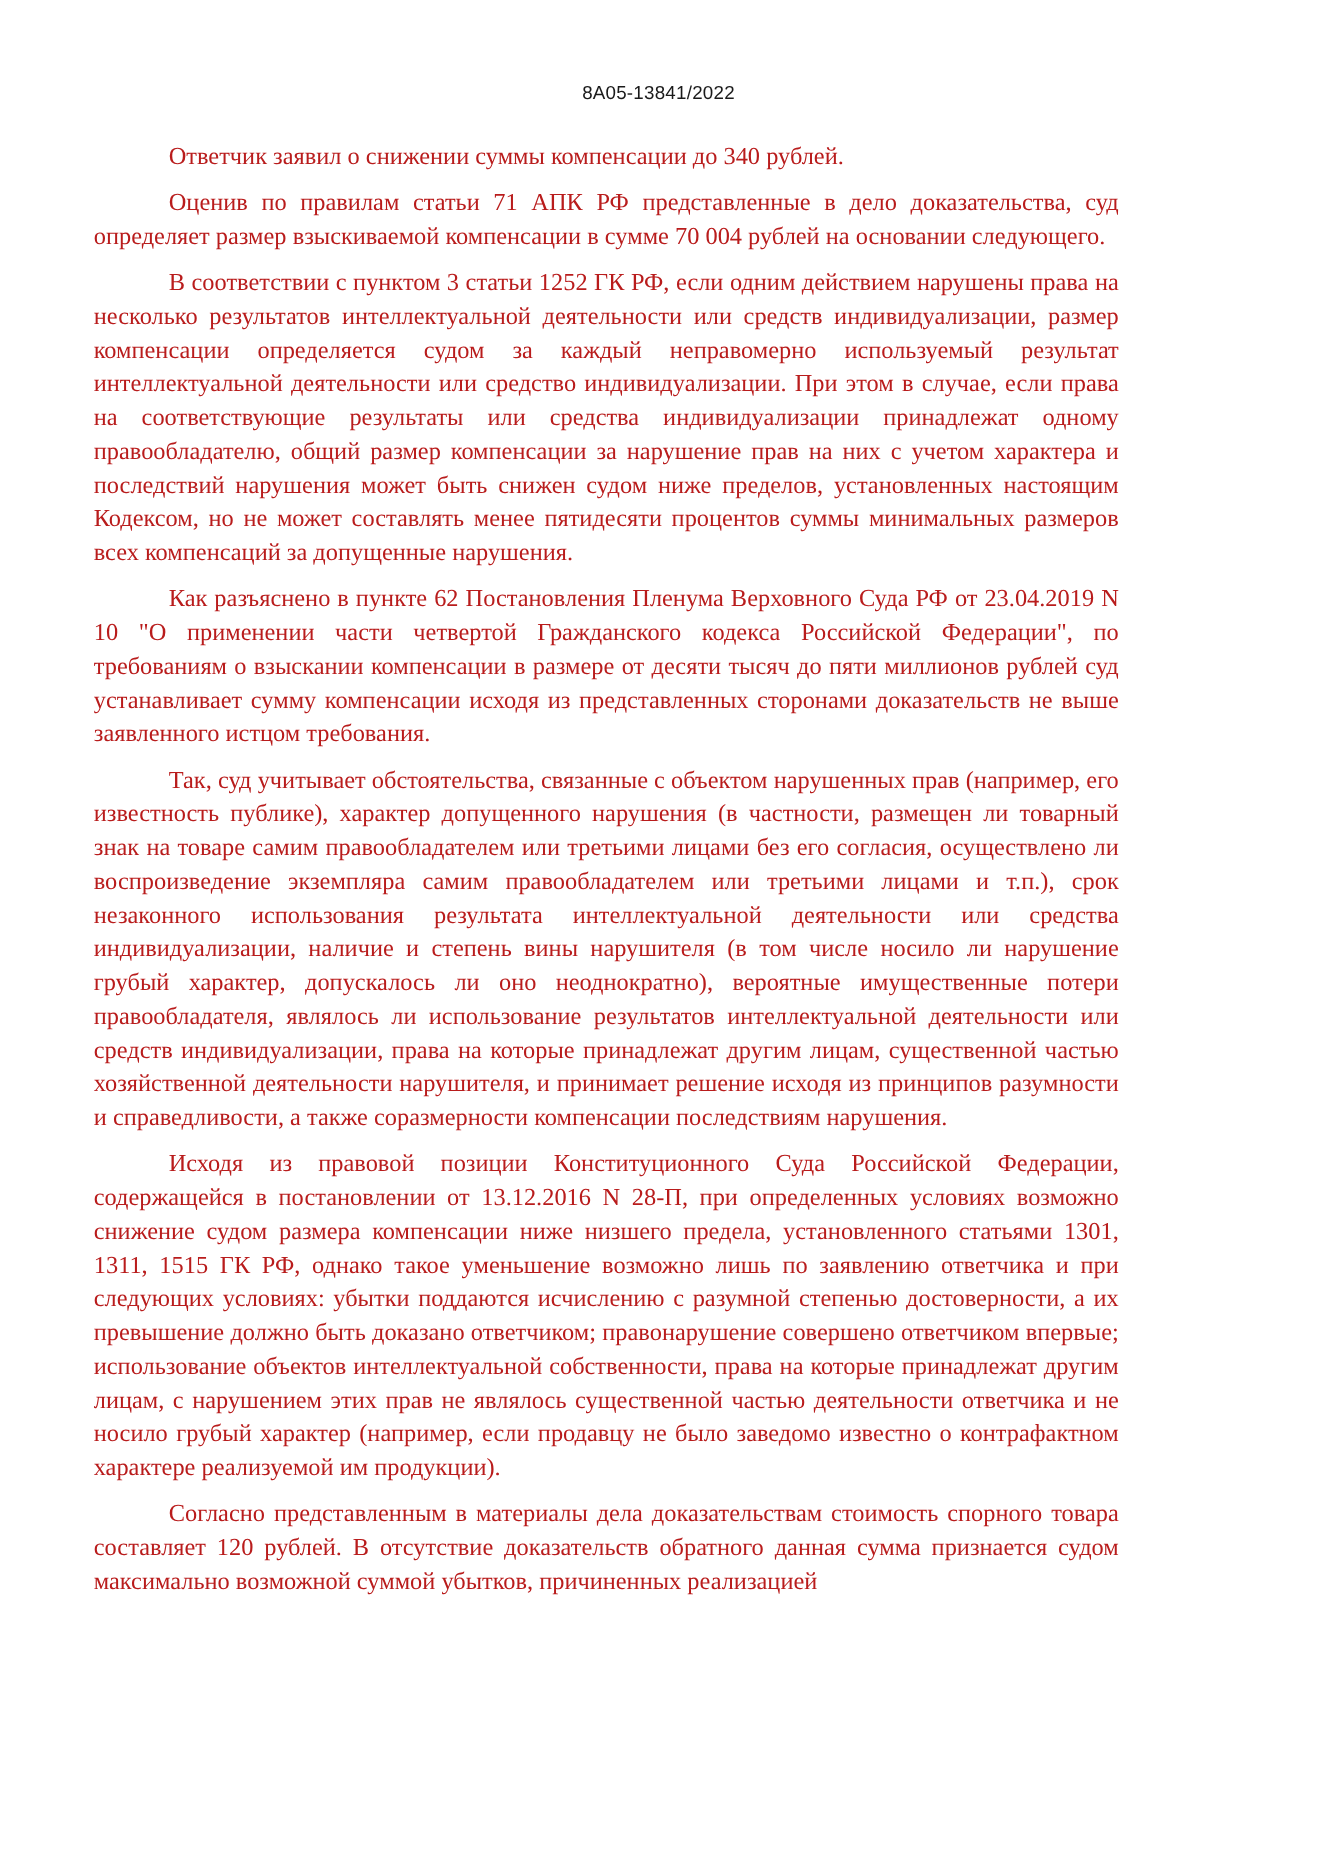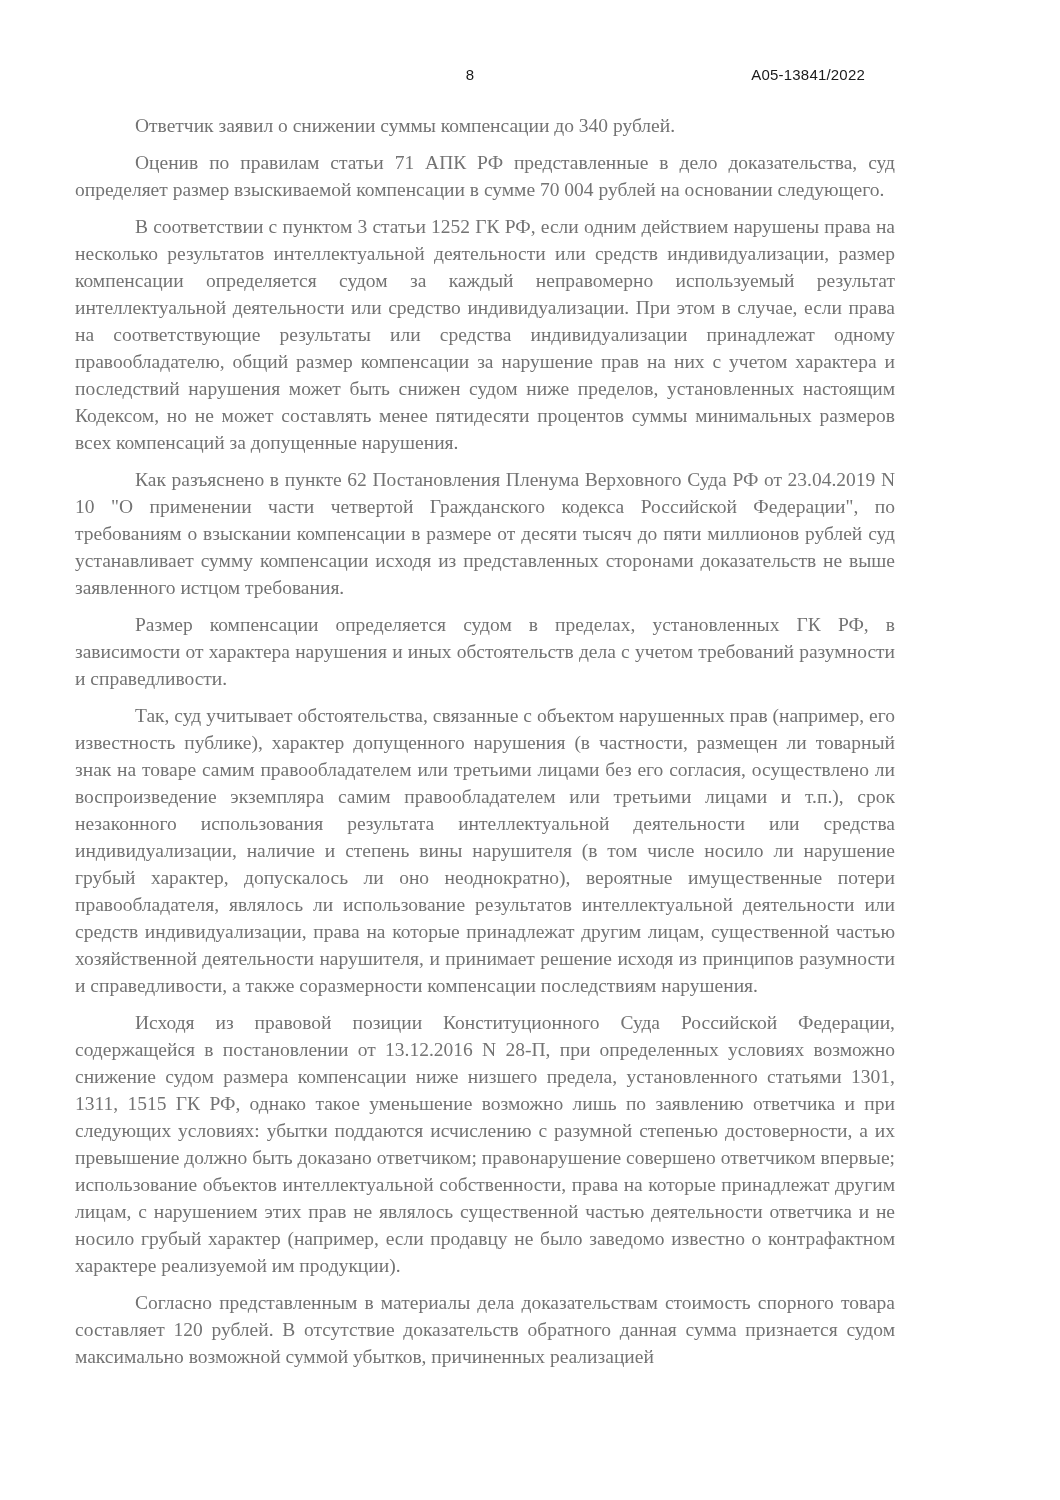--- a/index.html
+++ b/index.html
@@ -26,51 +26,49 @@
     color: #1a1a1a;
   }
   .doc-header .spacer {
     flex: 1 1 0;
   }
   .doc-header .page-num {
     flex: 0 0 auto;
   }
   .doc-header .case-num {
     flex: 1 1 0;
-    text-align: right;
     padding-right: 30px;
     letter-spacing: 0.2px;
   }
   .doc-body {
     padding: 28px 165px 0 75px;
   }
   .para {
     margin: 0 0 10px 0;
     font-size: 19.5px;
     line-height: 27px;
     text-align: justify;
     text-indent: 60px;
-    color: #737373;
+    color: #b91c1c;
   }
 </style>
 </head>
 <body>
 
 <div class="page">
 
   <div class="doc-header">
     <span class="spacer"></span>
     <span class="page-num">8</span>
     <span class="case-num">А05-13841/2022</span>
   </div>
 
   <div class="doc-body">
     <p class="para">Ответчик заявил о снижении суммы компенсации до 340 рублей.</p>
     <p class="para">Оценив по правилам статьи 71 АПК РФ представленные в дело доказательства, суд определяет размер взыскиваемой компенсации в сумме 70 004 рублей на основании следующего.</p>
     <p class="para">В соответствии с пунктом 3 статьи 1252 ГК РФ, если одним действием нарушены права на несколько результатов интеллектуальной деятельности или средств индивидуализации, размер компенсации определяется судом за каждый неправомерно используемый результат интеллектуальной деятельности или средство индивидуализации. При этом в случае, если права на соответствующие результаты или средства индивидуализации принадлежат одному правообладателю, общий размер компенсации за нарушение прав на них с учетом характера и последствий нарушения может быть снижен судом ниже пределов, установленных настоящим Кодексом, но не может составлять менее пятидесяти процентов суммы минимальных размеров всех компенсаций за допущенные нарушения.</p>
     <p class="para">Как разъяснено в пункте 62 Постановления Пленума Верховного Суда РФ от 23.04.2019 N 10 "О применении части четвертой Гражданского кодекса Российской Федерации", по требованиям о взыскании компенсации в размере от десяти тысяч до пяти миллионов рублей суд устанавливает сумму компенсации исходя из представленных сторонами доказательств не выше заявленного истцом требования.</p>
-    <p class="para">Размер компенсации определяется судом в пределах, установленных ГК РФ, в зависимости от характера нарушения и иных обстоятельств дела с учетом требований разумности и справедливости.</p>
     <p class="para">Так, суд учитывает обстоятельства, связанные с объектом нарушенных прав (например, его известность публике), характер допущенного нарушения (в частности, размещен ли товарный знак на товаре самим правообладателем или третьими лицами без его согласия, осуществлено ли воспроизведение экземпляра самим правообладателем или третьими лицами и т.п.), срок незаконного использования результата интеллектуальной деятельности или средства индивидуализации, наличие и степень вины нарушителя (в том числе носило ли нарушение грубый характер, допускалось ли оно неоднократно), вероятные имущественные потери правообладателя, являлось ли использование результатов интеллектуальной деятельности или средств индивидуализации, права на которые принадлежат другим лицам, существенной частью хозяйственной деятельности нарушителя, и принимает решение исходя из принципов разумности и справедливости, а также соразмерности компенсации последствиям нарушения.</p>
     <p class="para">Исходя из правовой позиции Конституционного Суда Российской Федерации, содержащейся в постановлении от 13.12.2016 N 28-П, при определенных условиях возможно снижение судом размера компенсации ниже низшего предела, установленного статьями 1301, 1311, 1515 ГК РФ, однако такое уменьшение возможно лишь по заявлению ответчика и при следующих условиях: убытки поддаются исчислению с разумной степенью достоверности, а их превышение должно быть доказано ответчиком; правонарушение совершено ответчиком впервые; использование объектов интеллектуальной собственности, права на которые принадлежат другим лицам, с нарушением этих прав не являлось существенной частью деятельности ответчика и не носило грубый характер (например, если продавцу не было заведомо известно о контрафактном характере реализуемой им продукции).</p>
     <p class="para">Согласно представленным в материалы дела доказательствам стоимость спорного товара составляет 120 рублей. В отсутствие доказательств обратного данная сумма признается судом максимально возможной суммой убытков, причиненных реализацией</p>
   </div>
 
 </div>
 
 </body></html>

